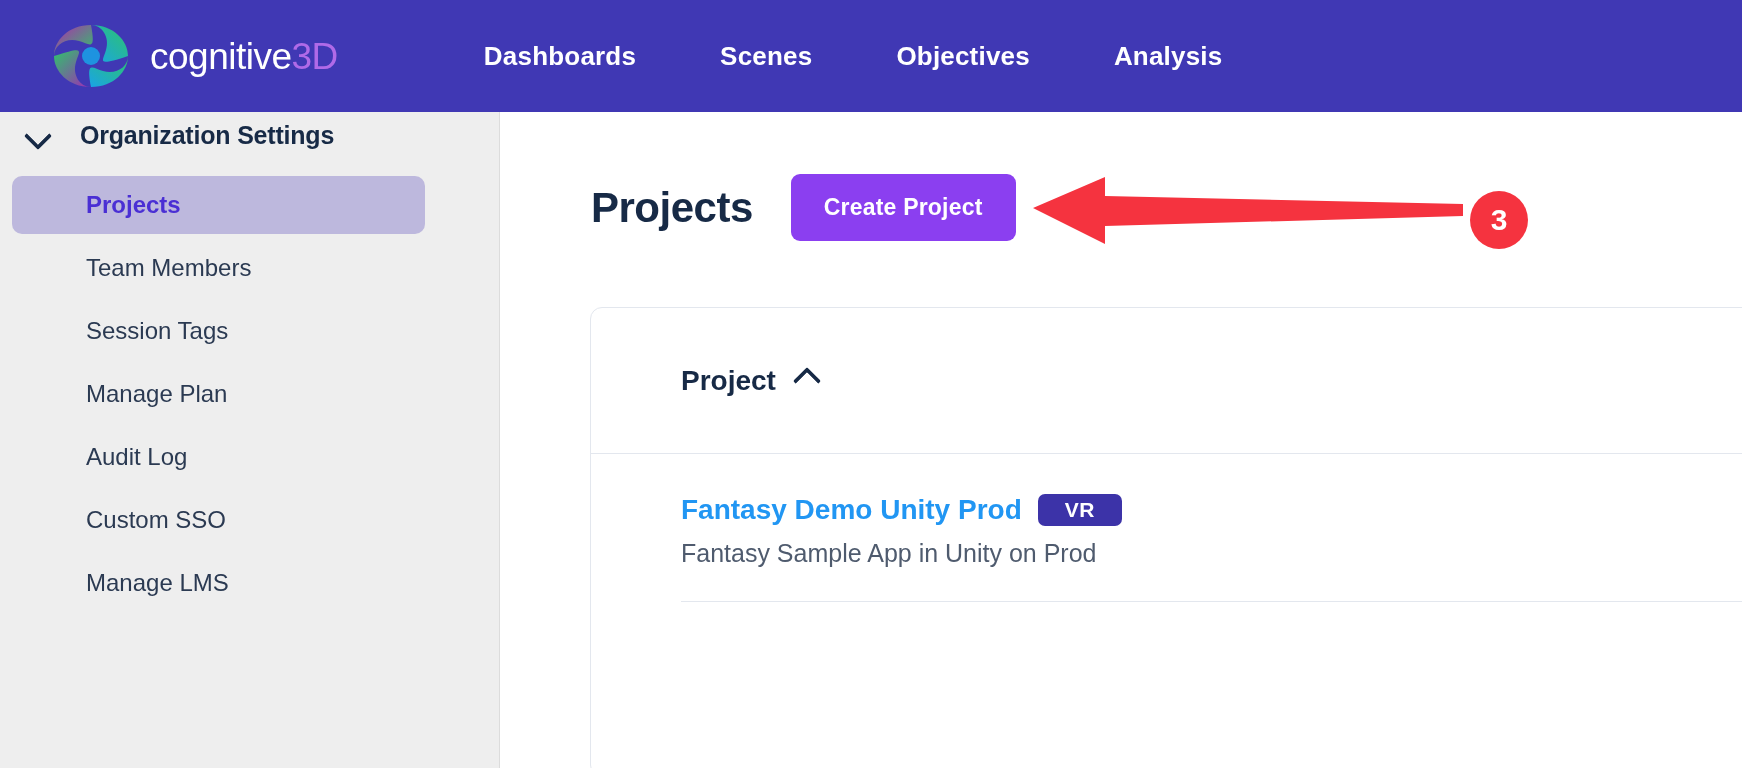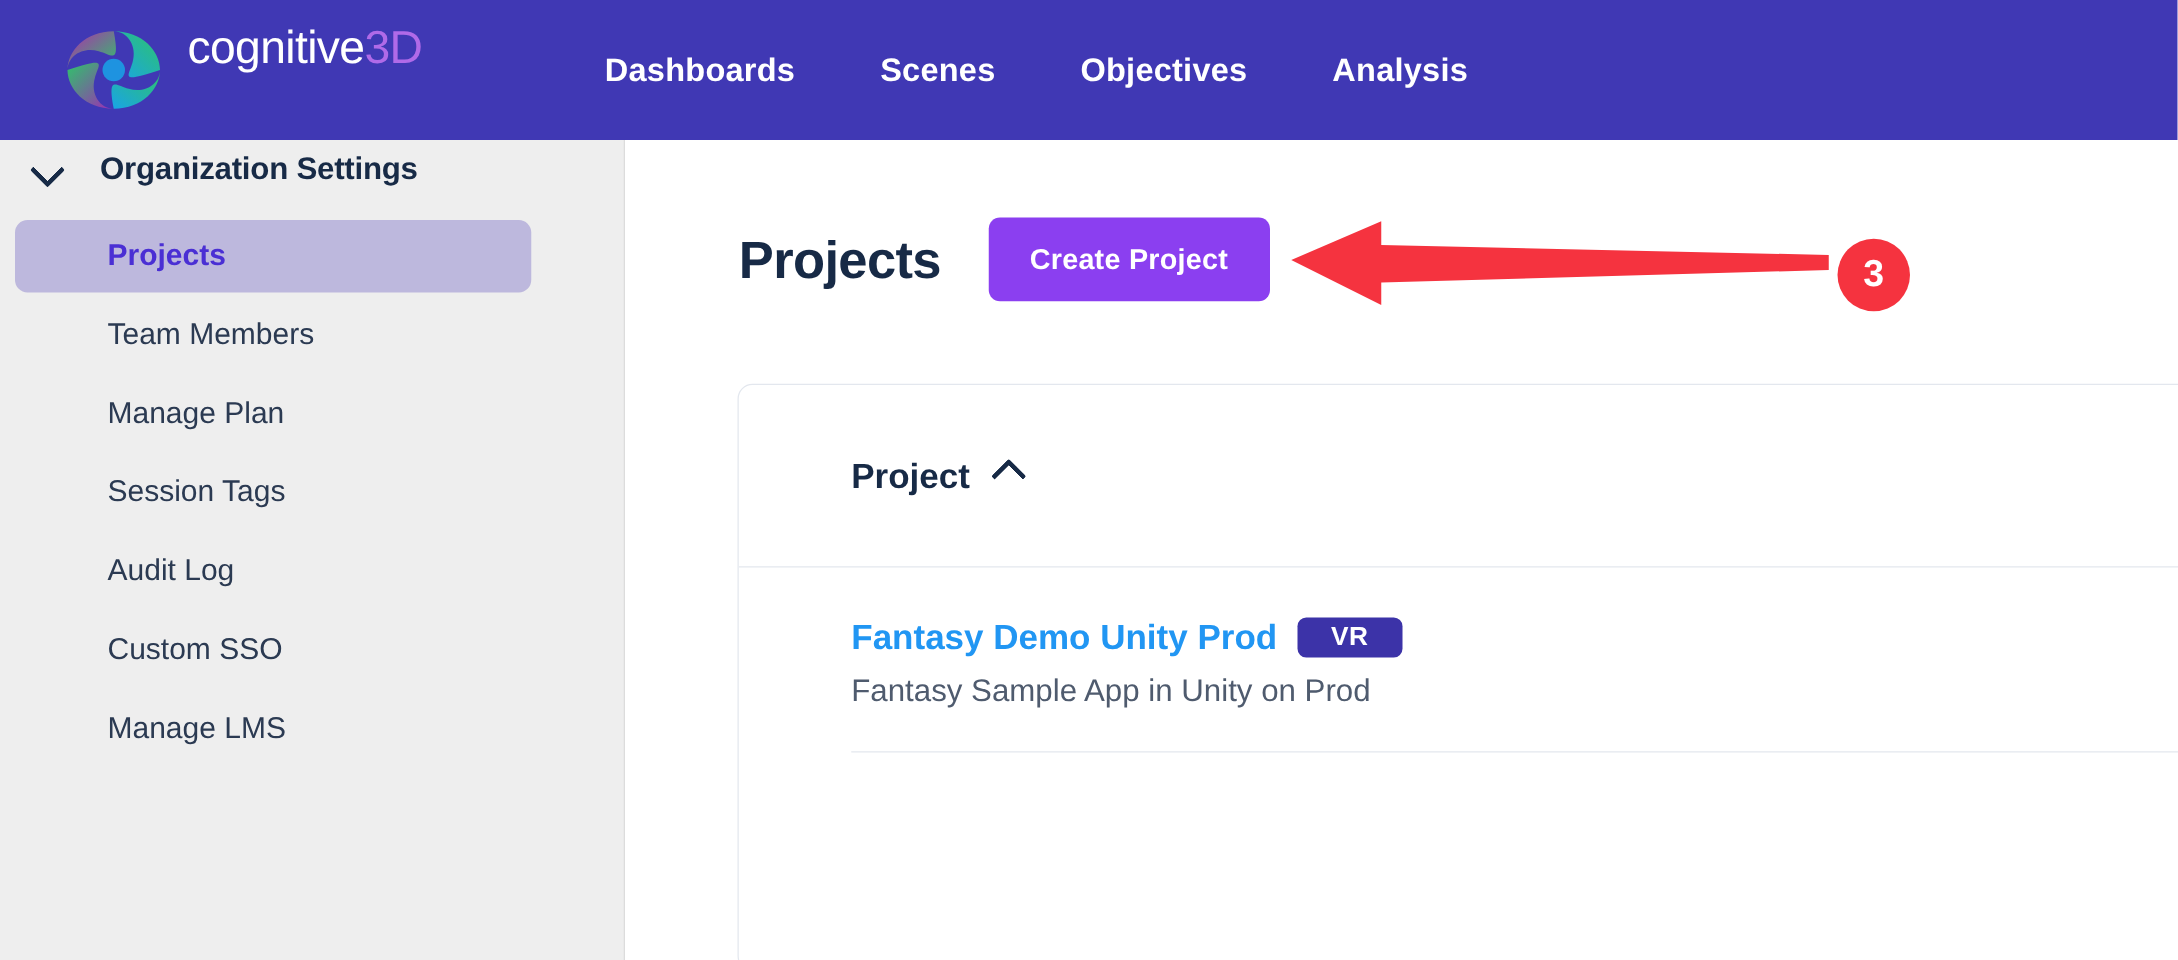--- a/index.html
+++ b/index.html
@@ -19,20 +19,21 @@
     top: 0; left: 0;
     width: 1742px;
     height: 112px;
     background: #4038b4;
     display: flex;
     align-items: center;
   }
 
   .brand {
     display: flex;
+    align-items: center;
     margin-left: 48px;
     gap: 16px;
   }
 
   .logo-mark {
     width: 86px;
     height: 74px;
     position: relative;
     flex: 0 0 auto;
   }
@@ -45,21 +46,21 @@
     line-height: 1;
     white-space: nowrap;
   }
   .brand-text .w { color: #ffffff; }
   .brand-text .p { color: #b06ae8; }
 
   .navlinks {
     display: flex;
     align-items: center;
     margin-left: 112px;
-    gap: 0;
+    gap: 16px;
   }
   .navlink {
     color: #ffffff;
     font-size: 26px;
     font-weight: bold;
     letter-spacing: 0.2px;
     padding: 0 34px;
     white-space: nowrap;
     cursor: pointer;
     text-decoration: none;
@@ -316,24 +317,24 @@
   </div>
 
   <div class="side-list">
     <div class="side-item active">
       <span>Projects</span>
     </div>
     <div class="side-item">
       <span>Team Members</span>
     </div>
     <div class="side-item">
+      <span>Session Tags</span>
+    </div>
+    <div class="side-item">
       <span>Manage Plan</span>
-    </div>
-    <div class="side-item">
-      <span>Session Tags</span>
     </div>
     <div class="side-item">
       <span>Audit Log</span>
     </div>
     <div class="side-item">
       <span>Custom SSO</span>
     </div>
     <div class="side-item">
       <span>Manage LMS</span>
     </div>

